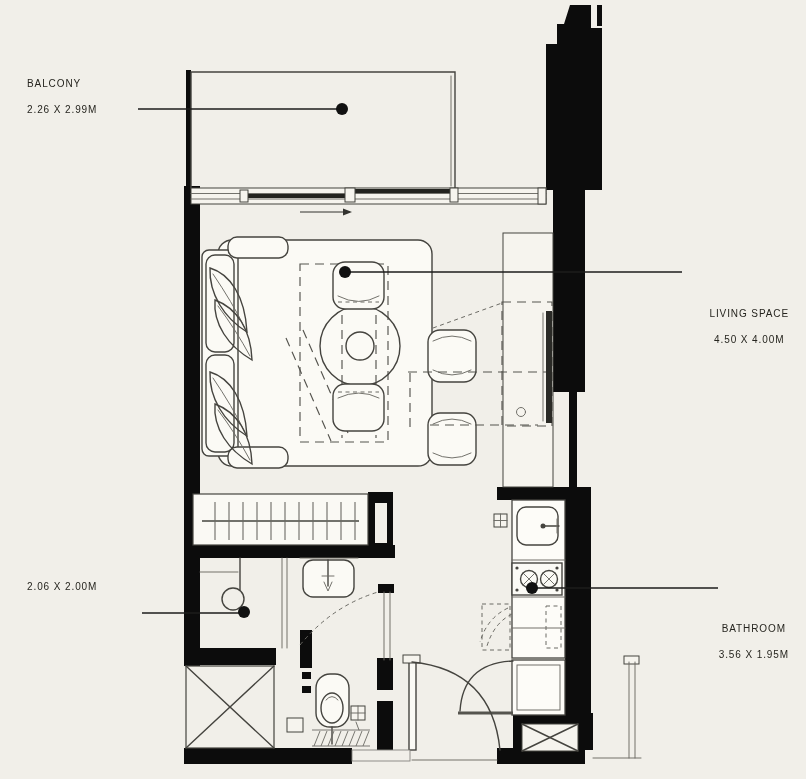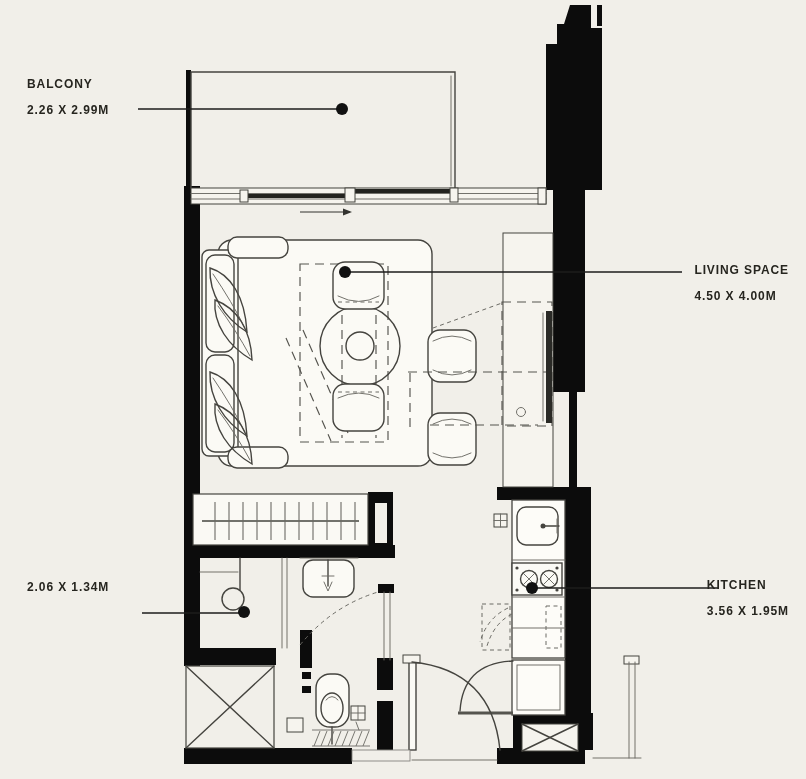--- a/index.html
+++ b/index.html
@@ -3,24 +3,24 @@
 <meta charset="utf-8">
 <style>
   html,body{margin:0;padding:0;}
   body{
     width:806px;height:779px;position:relative;overflow:hidden;
     background:#f1efe9;
     font-family:"Liberation Sans",sans-serif;
   }
   #plan-svg{position:absolute;left:0;top:0;}
   .plan-label{
-    position:absolute;color:#26251f;font-size:12px;font-weight:700;
+    position:absolute;color:#26251f;font-size:10px;font-weight:400;
     letter-spacing:0.9px;line-height:26px;white-space:nowrap;z-index:5;
   }
-  .plan-label.right{text-align:left;}
+  .plan-label.right{text-align:center;margin-top:44px;}
   
   .s   {stroke:#45443f;fill:none;stroke-width:1.4;stroke-linecap:round;}
   .sf  {stroke:#45443f;fill:#fbfaf5;stroke-width:1.4;}
   .sff {stroke:#45443f;fill:#f6f4ee;stroke-width:1;}
   .thin{stroke:#6b6a64;fill:none;stroke-width:0.95;stroke-linecap:round;}
   .dash{stroke:#55544e;fill:none;stroke-width:1.15;stroke-dasharray:9 6;}
   .dash2{stroke:#6b6a64;fill:none;stroke-width:1;stroke-dasharray:4 3.5;}
   .wall{fill:#0c0c0c;stroke:none;}
   .bgfill{fill:#f1efe9;stroke:none;}
   .leader{stroke:#1d1d1b;stroke-width:1.3;fill:none;}
@@ -278,19 +278,19 @@
   <div>BALCONY</div>
   <div>2.26 X 2.99M</div>
 </div>
 
 <div class="plan-label right" style="right:17px;top:257px;">
   <div>LIVING SPACE</div>
   <div>4.50 X 4.00M</div>
 </div>
 
 <div class="plan-label" style="left:27px;top:574px;">
-  <div>2.06 X 1.34M</div>
+  <div>2.06 X 2.00M</div>
 </div>
 
 <div class="plan-label right" style="right:17px;top:572px;">
-  <div>KITCHEN</div>
+  <div>BATHROOM</div>
   <div>3.56 X 1.95M</div>
 </div>
 
 </body></html>

